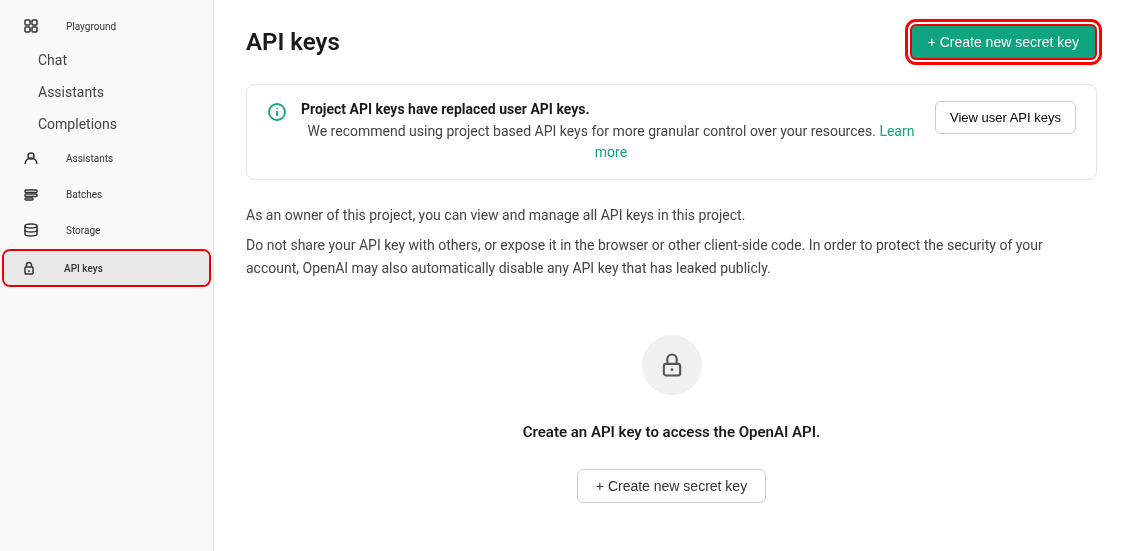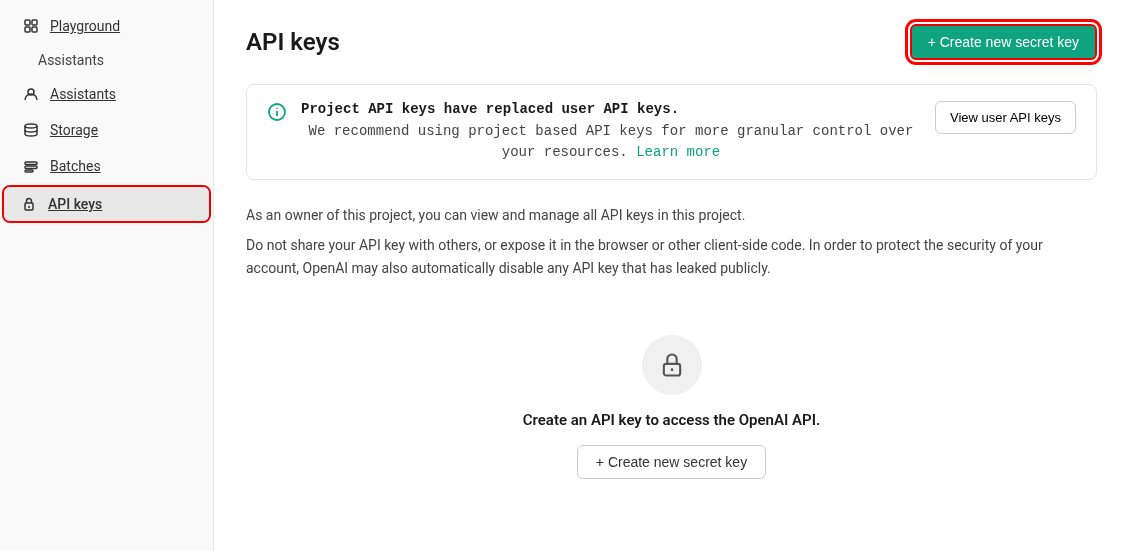--- a/index.html
+++ b/index.html
@@ -11,28 +11,27 @@
       min-width: 214px;
       background: #f9f9f9;
       border-right: 1px solid #e5e5e5;
       padding: 8px 0;
       display: flex;
       flex-direction: column;
     }
     .sidebar-item {
       display: flex;
       align-items: center;
-      gap: 10px;
+      gap: 26px;
       padding: 8px 16px;
       cursor: pointer;
       border-radius: 6px;
       margin: 1px 6px;
       color: #333;
-      font-size: 14px;
-      text-decoration: underline;
+      font-size: 10px;
     }
     .sidebar-item.active { background: #e8e8e8; font-weight: 500; }
     .sidebar-item .icon { width: 18px; height: 18px; display: flex; align-items: center; justify-content: center; flex-shrink: 0; }
     .sidebar-item svg { width: 16px; height: 16px; }
     .sidebar-sub-item {
       padding: 7px 16px 7px 32px;
       cursor: pointer;
       border-radius: 6px;
       margin: 1px 6px;
       color: #444;
@@ -83,21 +82,21 @@
       gap: 14px;
       margin-bottom: 24px;
       background: #fff;
     }
     .notice-icon {
       flex-shrink: 0;
       margin-top: 1px;
       color: #10a37f;
       font-size: 18px;
     }
-    .notice-content { flex: 1; font-family: Liberation Mono, monospace; }
+    .notice-content { flex: 1; }
     .notice-title {
       font-weight: 700;
       font-size: 14px;
       margin-bottom: 4px;
     }
     .notice-text {
       font-size: 14px;
       color: #444;
       line-height: 1.5;
       text-align: center;
@@ -127,21 +126,21 @@
     }
     .description-section a { color: #10a37f; text-decoration: none; }
 
     
     .empty-state {
       display: flex;
       flex-direction: column;
       align-items: center;
       justify-content: center;
       padding: 24px 0 32px;
-      gap: 16px;
+      gap: 28px;
     }
     .empty-icon {
       font-size: 36px;
       color: #888;
       background: #f0f0f0;
       border-radius: 50%;
       width: 60px;
       height: 60px;
       display: flex;
       align-items: center;
@@ -182,54 +181,60 @@
         <rect x="2" y="2" width="5" height="5" rx="1"></rect>
         <rect x="9" y="2" width="5" height="5" rx="1"></rect>
         <rect x="2" y="9" width="5" height="5" rx="1"></rect>
         <rect x="9" y="9" width="5" height="5" rx="1"></rect>
       </svg>
     </span>
     <span>Playground</span>
   </div>
 
   <div class="sidebar-sub-item">
+    <span>Chat</span>
+  </div>
+  <div class="sidebar-sub-item">
     <span>Assistants</span>
+  </div>
+  <div class="sidebar-sub-item">
+    <span>Completions</span>
   </div>
 
   <div class="sidebar-item">
     <span class="icon">
       <svg viewBox="0 0 16 16" fill="none" stroke="currentColor" stroke-width="1.5">
         <circle cx="8" cy="6" r="3"></circle>
         <path d="M2 14c0-3.3 2.7-6 6-6s6 2.7 6 6"></path>
       </svg>
     </span>
     <span>Assistants</span>
   </div>
 
+
+  <div class="sidebar-item">
+    <span class="icon">
+      <svg viewBox="0 0 16 16" fill="none" stroke="currentColor" stroke-width="1.5">
+        <rect x="2" y="4" width="12" height="2.5" rx="1"></rect>
+        <rect x="2" y="8" width="12" height="2.5" rx="1"></rect>
+        <rect x="2" y="12" width="8" height="2" rx="1"></rect>
+      </svg>
+    </span>
+    <span>Batches</span>
+  </div>
 
   <div class="sidebar-item">
     <span class="icon">
       <svg viewBox="0 0 16 16" fill="none" stroke="currentColor" stroke-width="1.5">
         <ellipse cx="8" cy="4" rx="6" ry="2"></ellipse>
         <path d="M2 4v8c0 1.1 2.7 2 6 2s6-.9 6-2V4"></path>
         <path d="M2 8c0 1.1 2.7 2 6 2s6-.9 6-2"></path>
       </svg>
     </span>
     <span>Storage</span>
-  </div>
-
-  <div class="sidebar-item">
-    <span class="icon">
-      <svg viewBox="0 0 16 16" fill="none" stroke="currentColor" stroke-width="1.5">
-        <rect x="2" y="4" width="12" height="2.5" rx="1"></rect>
-        <rect x="2" y="8" width="12" height="2.5" rx="1"></rect>
-        <rect x="2" y="12" width="8" height="2" rx="1"></rect>
-      </svg>
-    </span>
-    <span>Batches</span>
   </div>
 
 
   <div style="border: 2px solid #e00; border-radius: 8px; margin: 1px 2px; overflow: hidden;">
     <div class="sidebar-item active" style="margin: 0; border-radius: 0;">
       <span class="icon">
         <svg viewBox="0 0 16 16" fill="none" stroke="currentColor" stroke-width="1.5">
           <rect x="4" y="7" width="8" height="7" rx="1"></rect>
           <path d="M5.5 7V5a2.5 2.5 0 0 1 5 0v2"></path>
           <circle cx="8" cy="11" r="1" fill="currentColor" stroke="none"></circle>

